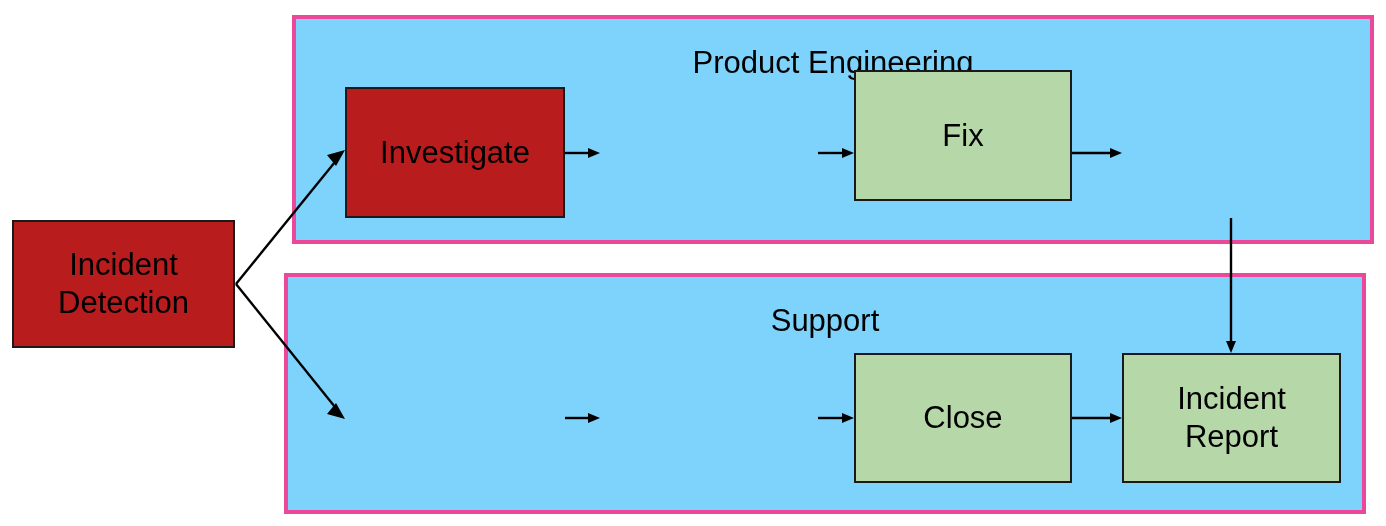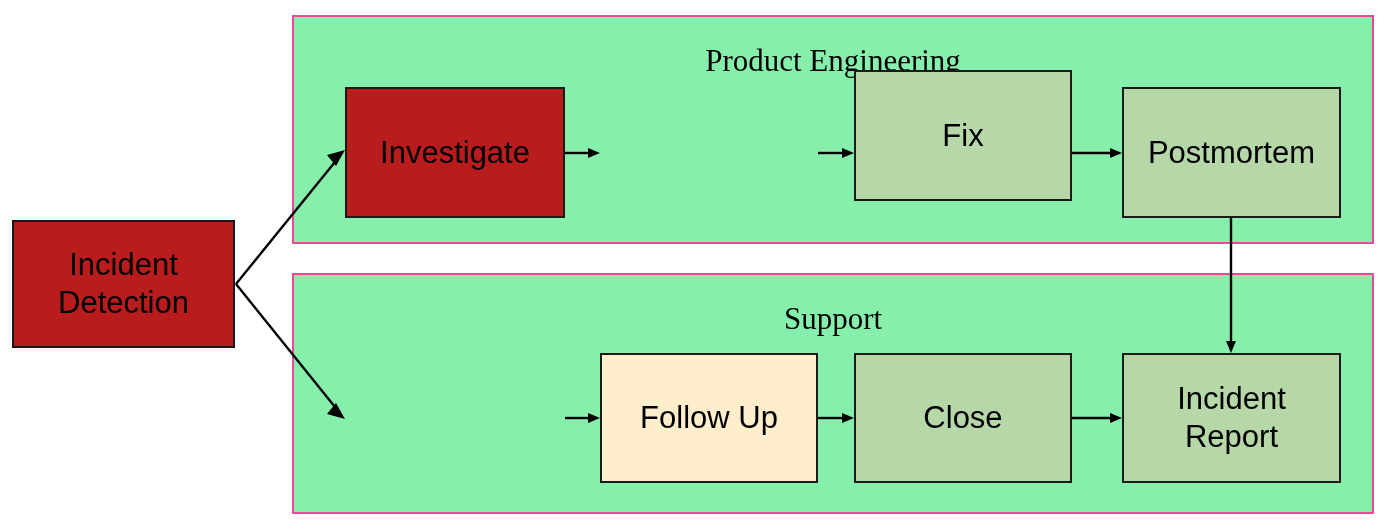--- a/index.html
+++ b/index.html
@@ -11,24 +11,23 @@
   #canvas {
     position: relative;
     width: 1386px;
     height: 526px;
     background: #ffffff;
     font-family: "Liberation Sans", sans-serif;
     overflow: hidden;
   }
   .swimlane {
     position: absolute;
-    background: #86efac;
-    border: 2px solid #ec4899;
+    background: #7dd3fc;
+    border: 4px solid #ec4899;
     box-sizing: border-box;
-    font-family: Liberation Serif, serif;
   }
   .swimlane-title {
     position: absolute;
     left: 0;
     right: 0;
     text-align: center;
     font-size: 31px;
     line-height: 34px;
     color: #000000;
     white-space: nowrap;
@@ -69,36 +68,34 @@
 </style>
 </head>
 <body>
 
 <div id="canvas">
 
   <div class="swimlane" style="left:292px; top:15px; width:1082px; height:229px;">
     <div class="swimlane-title" style="top:27px;">Product Engineering</div>
   </div>
 
-  <div class="swimlane" style="left:292px; top:273px; width:1082px; height:241px;">
+  <div class="swimlane" style="left:284px; top:273px; width:1082px; height:241px;">
     <div class="swimlane-title" style="top:27px;">Support</div>
   </div>
 
   <div class="node red" style="left:12px; top:220px; width:223px; height:128px;">Incident
 Detection</div>
 
   <div class="node red" style="left:345px; top:87px; width:220px; height:131px;">Investigate</div>
 
 
   <div class="node green" style="left:854px; top:70px; width:218px; height:131px;">Fix</div>
 
-  <div class="node green" style="left:1122px; top:87px; width:219px; height:131px;">Postmortem</div>
 
 
-  <div class="node yellow" style="left:600px; top:353px; width:218px; height:130px;">Follow Up</div>
 
   <div class="node green" style="left:854px; top:353px; width:218px; height:130px;text-align:center;">Close</div>
 
   <div class="node green" style="left:1122px; top:353px; width:219px; height:130px;">Incident
 Report</div>
 
   <svg id="edges" viewBox="0 0 1386 526">
 
     <g>
       <line class="edge-line" x1="236" y1="284" x2="339" y2="157"></line>

